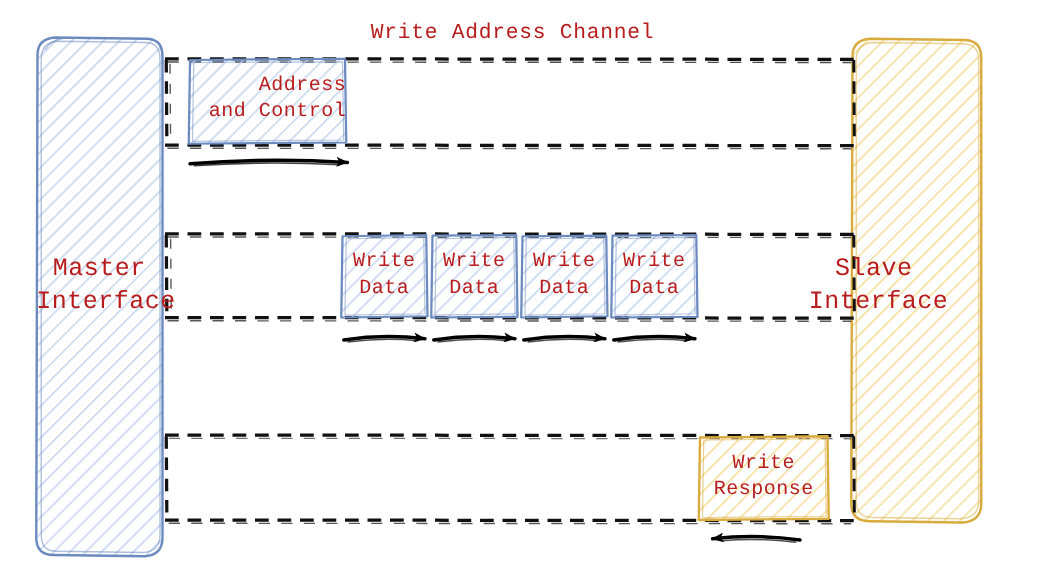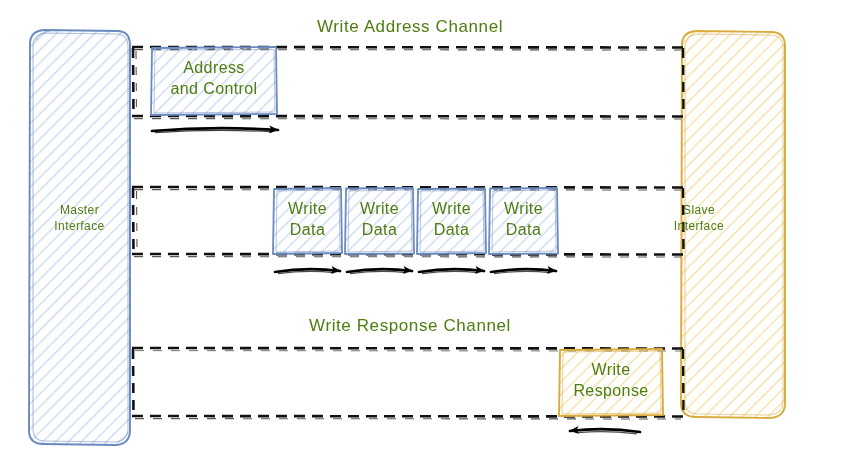--- a/index.html
+++ b/index.html
@@ -20,34 +20,34 @@
   }
   #stage svg.layer {
     position: absolute;
     left: 0;
     top: 0;
     width: 842px;
     height: 457px;
   }
   .lbl {
     position: absolute;
-    font-family: Liberation Sans, sans-serif;
-    color: #4d7c0f;
+    font-family: Liberation Mono, monospace;
+    color: #b91c1c;
     text-align: center;
     line-height: 1.30;
     white-space: pre-line;
     letter-spacing: 0.4px;
     pointer-events: none;
   }
   .lbl-channel {
     font-size: 17px;
     letter-spacing: 0.6px;
   }
   .lbl-endpoint {
-    font-size: 12px;
+    font-size: 20px;
   }
   .lbl-packet {
     font-size: 16px;
   }
 </style>
 </head>
 <body>
 
 <div id="stage">
 
@@ -163,29 +163,28 @@
 
     <g>
       <path d="M640,432 Q605,427 570,431" fill="none" stroke="#000000" stroke-width="2.7" marker-end="url(#arrowBlack)" stroke-linecap="round"></path>
       <path d="M637,433.8 Q605,430 578,432.6" fill="none" stroke="#000000" stroke-width="1.2" opacity="0.7"></path>
     </g>
   </svg>
 
   <div class="lbl lbl-channel" style="left:252px; top:16px; width:316px;">Write Address Channel</div>
 
 
-  <div class="lbl lbl-channel" style="left:272px; top:315px; width:276px;">Write Response Channel</div>
 
   <div class="lbl lbl-endpoint" style="left:29px; top:203px; width:101px;">Master
 Interface</div>
 
   <div class="lbl lbl-endpoint" style="left:647px; top:203px; width:104px;">Slave
 Interface</div>
 
-  <div class="lbl lbl-packet" style="left:151px; top:58px; width:126px;">Address
+  <div class="lbl lbl-packet" style="left:151px; top:58px; width:126px;text-align:right;">Address
 and Control</div>
 
   <div class="lbl lbl-packet" style="left:273px; top:199px; width:69px;">Write
 Data</div>
   <div class="lbl lbl-packet" style="left:345px; top:199px; width:69px;">Write
 Data</div>
   <div class="lbl lbl-packet" style="left:417px; top:199px; width:69px;">Write
 Data</div>
   <div class="lbl lbl-packet" style="left:489px; top:199px; width:69px;">Write
 Data</div>

